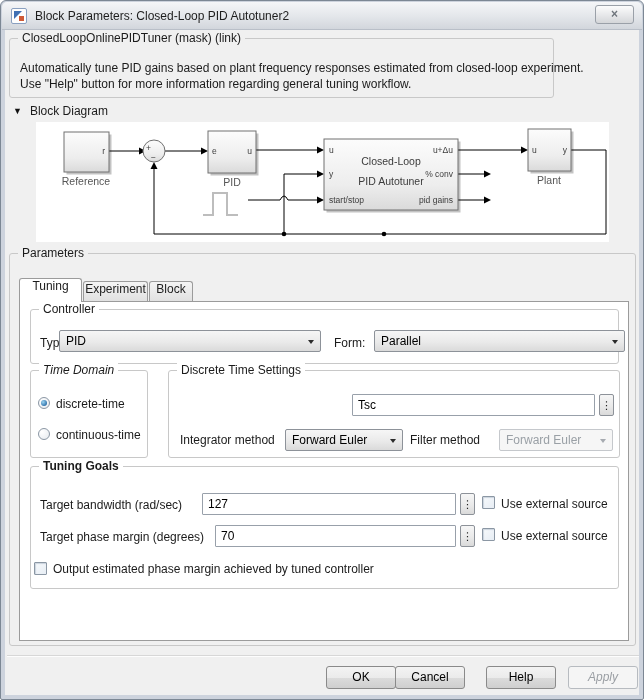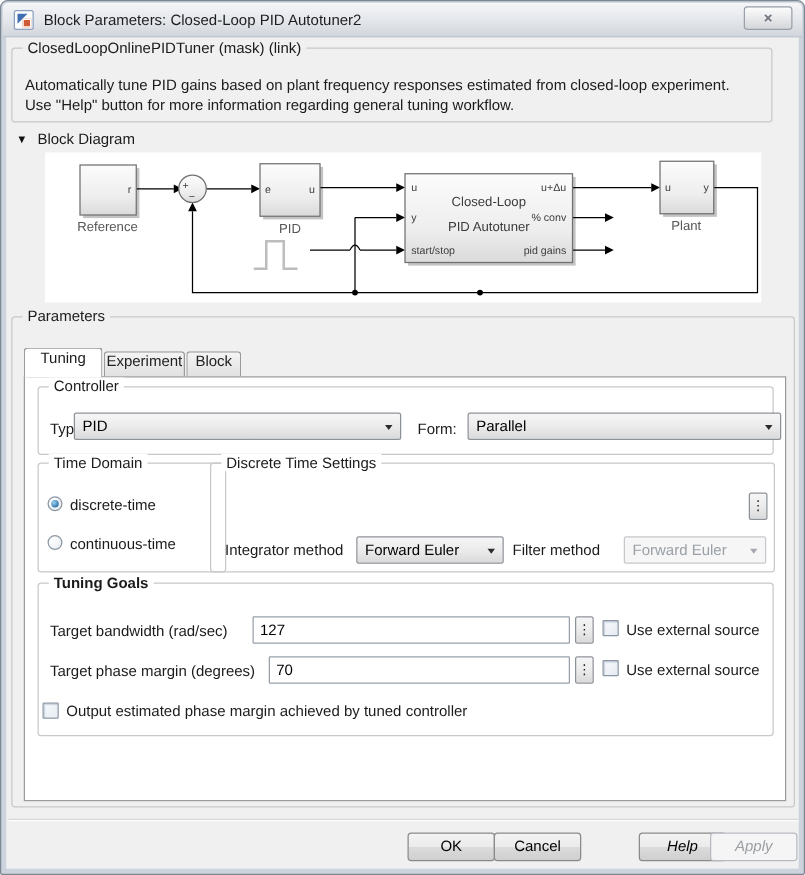--- a/index.html
+++ b/index.html
@@ -106,21 +106,21 @@
     <span class="app-icon">
         <span class="arr"></span>
         <span class="sq"></span>
       </span>
     <span class="win-title">Block Parameters: Closed-Loop PID Autotuner2</span>
     <span class="close-btn">×</span>
   </div>
 
   <div class="client">
 
-    <div class="groupbox on-gray" style="left:4px; top:8px; width:609px; height:60px;">
+    <div class="groupbox on-gray" style="left:4px; top:8px; width:545px; height:60px;">
       <span class="gb-label on-gray">ClosedLoopOnlinePIDTuner (mask) (link)</span>
       <div class="mask-desc" style="top:22px;">Automatically tune PID gains based on plant frequency responses estimated from closed-loop experiment.</div>
       <div class="mask-desc" style="top:38px;">Use "Help" button for more information regarding general tuning workflow.</div>
     </div>
 
     <div class="bd-header">
       <span class="tri">▼</span>
       <span>Block Diagram</span>
     </div>
 
@@ -227,31 +227,32 @@
       <div class="combo" style="left:39px; top:28px; width:262px;">
         <span>PID</span>
         <span class="dd-arrow"></span>
       </div>
       <span class="static-label" style="left:314px; top:34px;">Form:</span>
       <div class="combo" style="left:354px; top:28px; width:251px;">
         <span>Parallel</span>
         <span class="dd-arrow"></span>
       </div>
 
-      <div class="groupbox on-white" style="left:10px; top:68px; width:151px; height:88px;">
+      <div class="groupbox on-white" style="left:10px; top:68px; width:118px; height:88px;font-style:italic;">
         <span class="gb-label on-white">Time Domain</span>
       </div>
       <span class="radio checked" style="left:18px; top:95px;"></span>
       <span class="static-label" style="left:36px; top:95px;">discrete-time</span>
       <span class="radio" style="left:18px; top:126px;"></span>
       <span class="static-label" style="left:36px; top:126px;">continuous-time</span>
 
       <div class="groupbox on-white" style="left:148px; top:68px; width:452px; height:88px;">
         <span class="gb-label on-white">Discrete Time Settings</span>
       </div>
+      <input class="txt" style="left: 332px; top: 92px; width: 243px;" value="Tsc">
       <span class="edit-btn" style="left:579px; top:92px;">⋮</span>
       <span class="static-label" style="left:160px; top:131px;">Integrator method</span>
       <div class="combo" style="left:265px; top:127px; width:118px;">
         <span>Forward Euler</span>
         <span class="dd-arrow"></span>
       </div>
       <span class="static-label" style="left:390px; top:131px;">Filter method</span>
       <div class="combo disabled" style="left:479px; top:127px; width:114px;">
         <span>Forward Euler</span>
         <span class="dd-arrow"></span>
@@ -272,17 +273,17 @@
       <span class="checkbox" style="left:462px; top:226px;"></span>
       <span class="static-label" style="left:481px; top:227px;">Use external source</span>
 
       <span class="checkbox" style="left:14px; top:260px;"></span>
       <span class="static-label" style="left:33px; top:260px;">Output estimated phase margin achieved by tuned controller</span>
     </div>
 
     <div class="separator"></div>
     <div class="btn" style="left:321px;">OK</div>
     <div class="btn" style="left:390px;">Cancel</div>
-    <div class="btn" style="left:506px;font-style:italic;">Help</div>
+    <div class="btn" style="left:481px;">Help</div>
     <div class="btn disabled" style="left:563px;font-style:italic;">Apply</div>
 
   </div>
 </div>
 
 </body></html>

